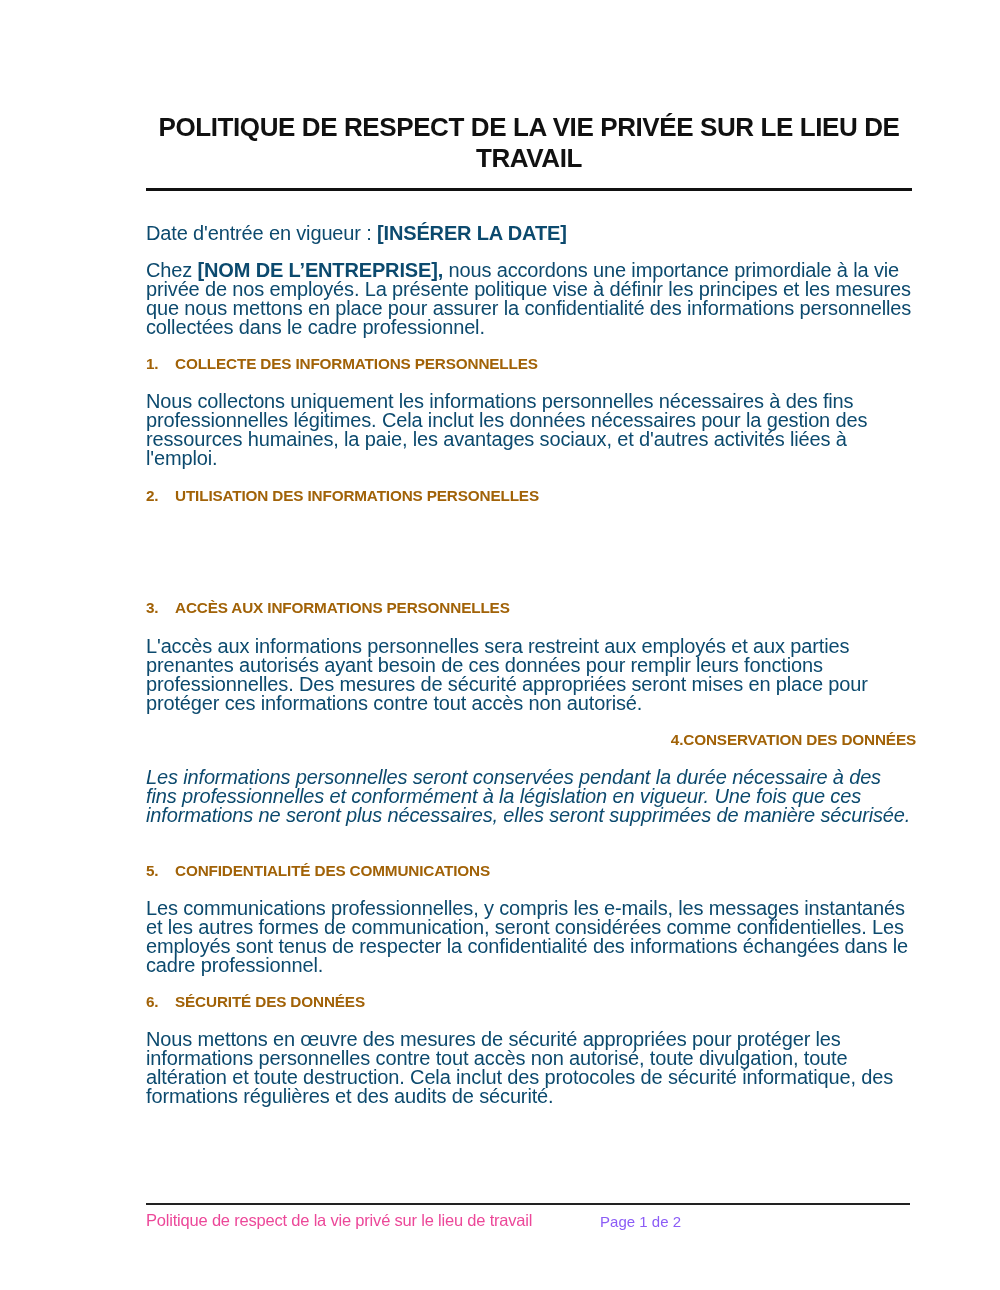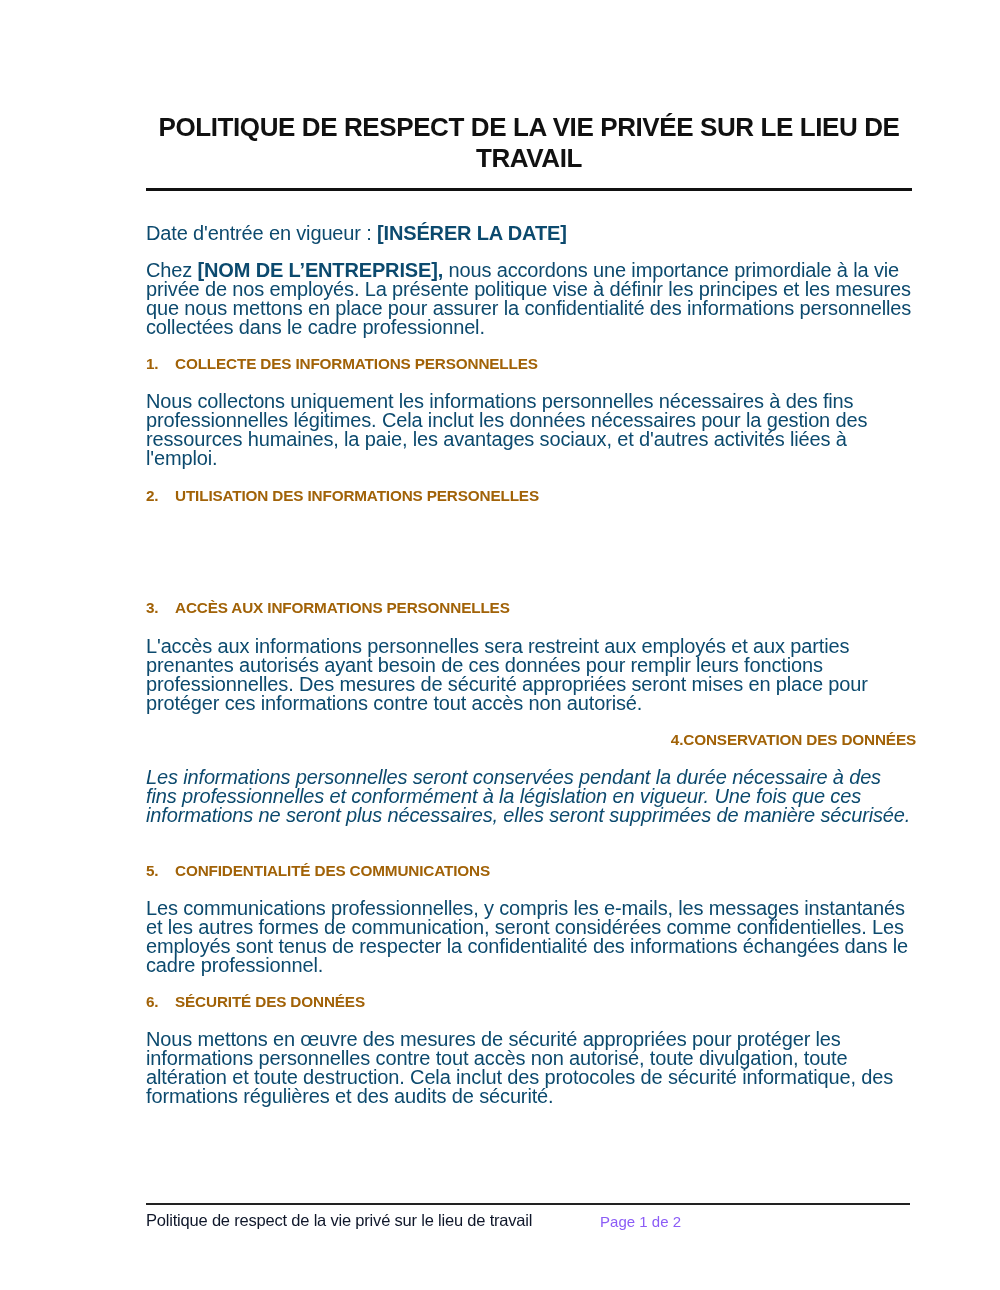--- a/index.html
+++ b/index.html
@@ -9,21 +9,21 @@
     .title { position: absolute; left: 118px; width: 766px; top: 112px; text-align: center;
              font-weight: bold; font-size: 26px; line-height: 31px; letter-spacing: -0.4px; color: #111; }
     .title-rule { position: absolute; left: 118px; width: 766px; top: 188px; height: 3px; background: #111; }
     .para { position: absolute; left: 118px; width: 770px; font-size: 20px; line-height: 19px;
             letter-spacing: -0.15px; color: #0c4a6e; margin: 0; }
     .para b { font-weight: bold; }
     .heading { position: absolute; left: 118px; width: 770px; font-size: 15.3px; line-height: 19px;
                font-weight: bold; color: #a16207; letter-spacing: -0.15px; }
     .heading .num { display: inline-block; width: 29px; }
     .footer-rule { position: absolute; left: 118px; width: 764px; top: 1203px; height: 2px; background: #222; }
-    .footer-left { position: absolute; left: 118px; top: 1211px; font-size: 16.5px; color: #0f172a; letter-spacing: -0.2px; }
+    .footer-left { position: absolute; left: 118px; top: 1211px; font-size: 16.5px; color: #ec4899; letter-spacing: -0.2px; }
     .footer-right { position: absolute; right: 150px; top: 1213px; font-size: 15px; color: #8b5cf6; }
   </style>
 </head>
 <body>
 
 <div class="page">
 
   <div class="title">POLITIQUE DE RESPECT DE LA VIE PRIVÉE SUR LE LIEU DE TRAVAIL</div>
   <div class="title-rule"></div>
 

